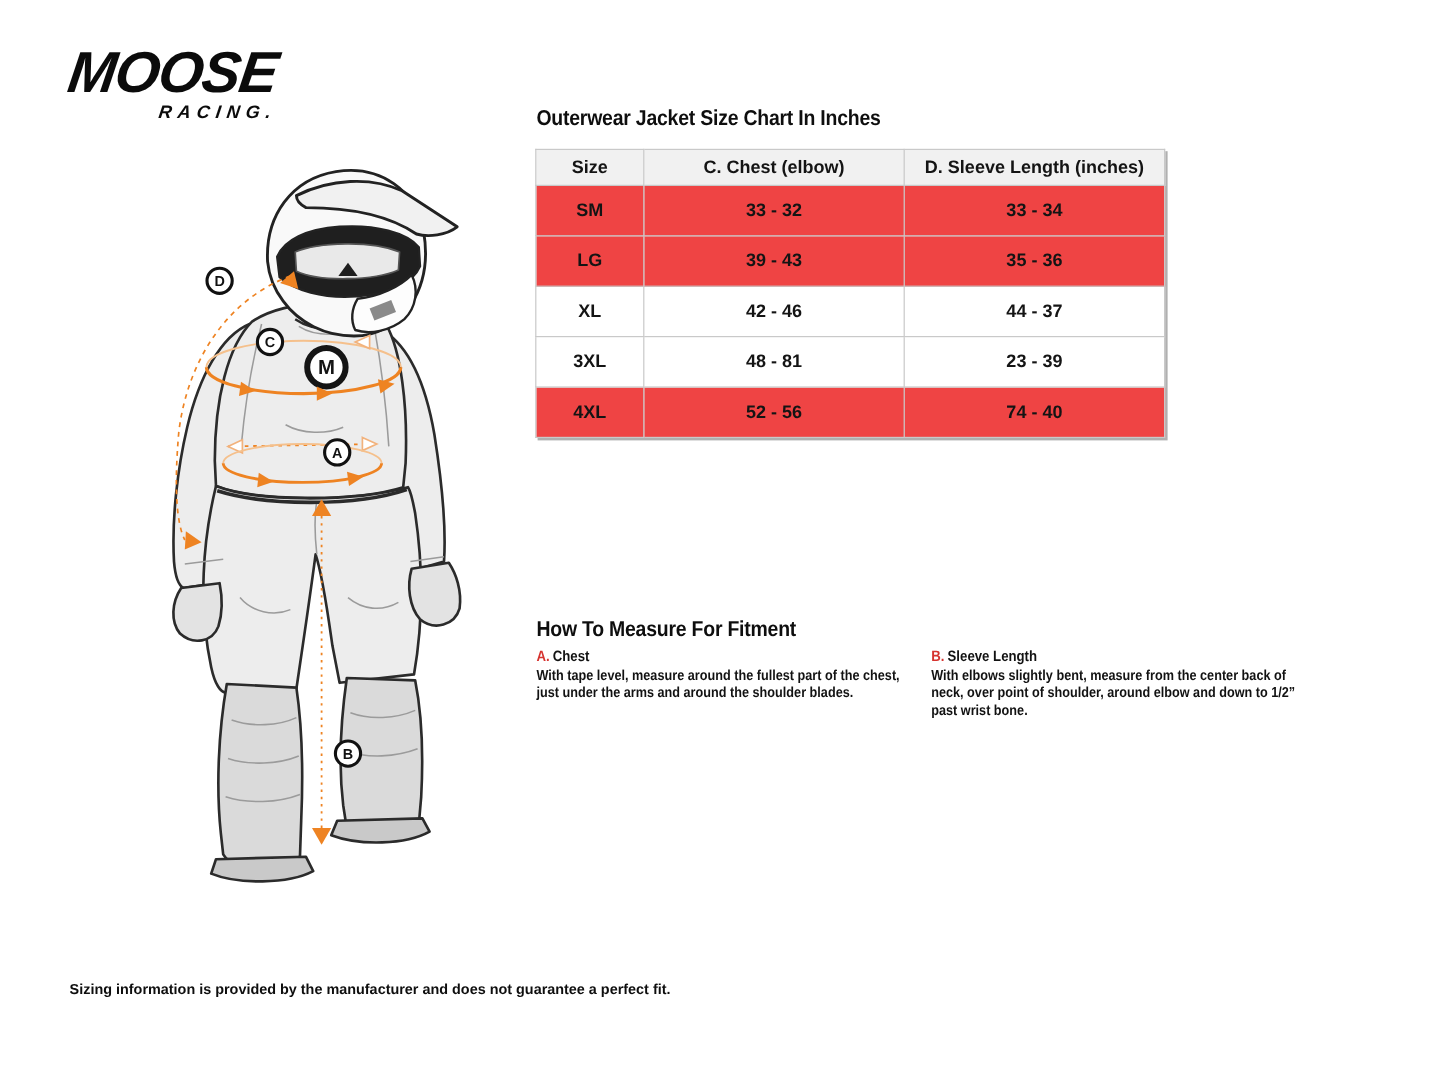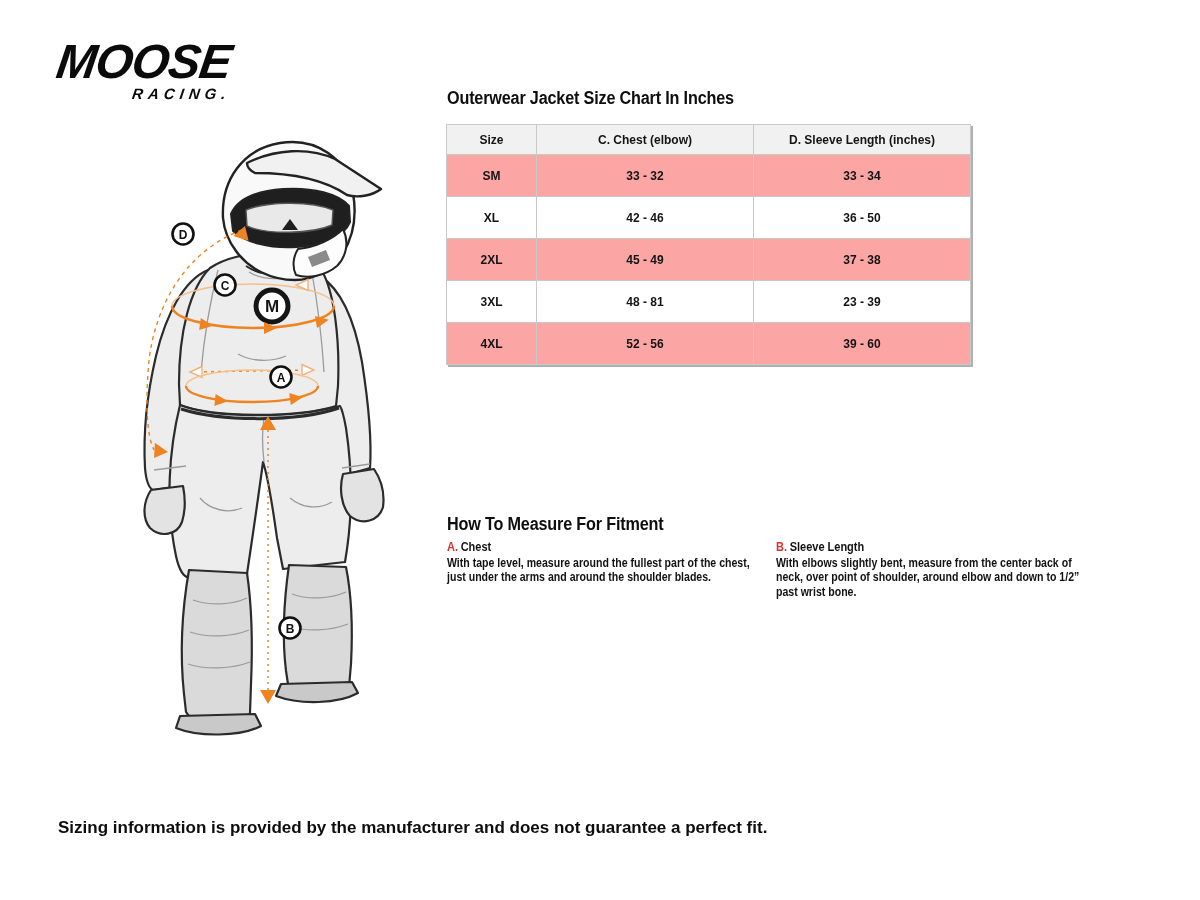--- a/index.html
+++ b/index.html
@@ -19,36 +19,36 @@
 
   
   .section-title{position:absolute;font-size:18px;font-weight:bold;letter-spacing:-0.2px;
                  transform:scaleX(0.9);transform-origin:0 0;white-space:nowrap;color:#0e0e0e;}
   #chart-title{left:447px;top:88px;}
   #howto-title{left:447px;top:514px;}
 
   
   .size-table{position:absolute;left:446px;top:124px;border-collapse:collapse;
               box-shadow:2px 2px 0 #b0b0b0;background:#fff;}
-  .size-table th,.size-table td{border:1px solid #c9c9c9;font-size:12px;font-weight:bold;
+  .size-table th,.size-table td{border:1px solid #c9c9c9;font-size:15px;font-weight:bold;
               text-align:center;padding:0;color:#141414;}
   .size-table th{background:#f1f1f1;height:29px;}
   .size-table td{height:41px;}
-  .size-table tr.shaded td{background:#fca5a5;}
+  .size-table tr.shaded td{background:#ef4444;}
 
   
   .howto-item{position:absolute;top:540px;width:345px;font-size:12px;line-height:14.5px;
               font-weight:bold;color:#121212;transform:scaleX(0.88);transform-origin:0 0;}
   #howto-a{left:447px;}
   #howto-b{left:776px;}
   .item-head{font-size:12.5px;margin-bottom:1px;}
   .letter-red{color:#d6332f;margin-right:3px;}
 
   
-  .footer{position:absolute;left:58px;top:817px;font-size:17px;font-weight:bold;
+  .footer{position:absolute;left:58px;top:817px;font-size:12px;font-weight:bold;
           line-height:1.32;color:#0e0e0e;}
 </style>
 </head>
 <body>
 
 <div id="canvas">
 
   <div class="logo">
     <div class="logo-moose">MOOSE</div>
     <div class="logo-racing">RACING.</div>
@@ -155,39 +155,39 @@
         <th>C. Chest (elbow)</th>
         <th>D. Sleeve Length (inches)</th>
       </tr>
     </thead>
     <tbody>
       <tr class="shaded">
         <td>SM</td>
         <td>33 - 32</td>
         <td>33 - 34</td>
       </tr>
+      <tr class="shaded">
+        <td>LG</td>
+        <td>39 - 43</td>
+        <td>35 - 36</td>
+      </tr>
       <tr>
         <td>XL</td>
         <td>42 - 46</td>
-        <td>36 - 50</td>
-      </tr>
-      <tr class="shaded">
-        <td>2XL</td>
-        <td>45 - 49</td>
-        <td>37 - 38</td>
+        <td>44 - 37</td>
       </tr>
       <tr>
         <td>3XL</td>
         <td>48 - 81</td>
         <td>23 - 39</td>
       </tr>
       <tr class="shaded">
         <td>4XL</td>
         <td>52 - 56</td>
-        <td>39 - 60</td>
+        <td>74 - 40</td>
       </tr>
     </tbody>
   </table>
 
   <div class="section-title" id="howto-title">How To Measure For Fitment</div>
 
   <div class="howto-item" id="howto-a">
     <div class="item-head">
       <span class="letter-red">A.</span><span>Chest</span>
     </div>

